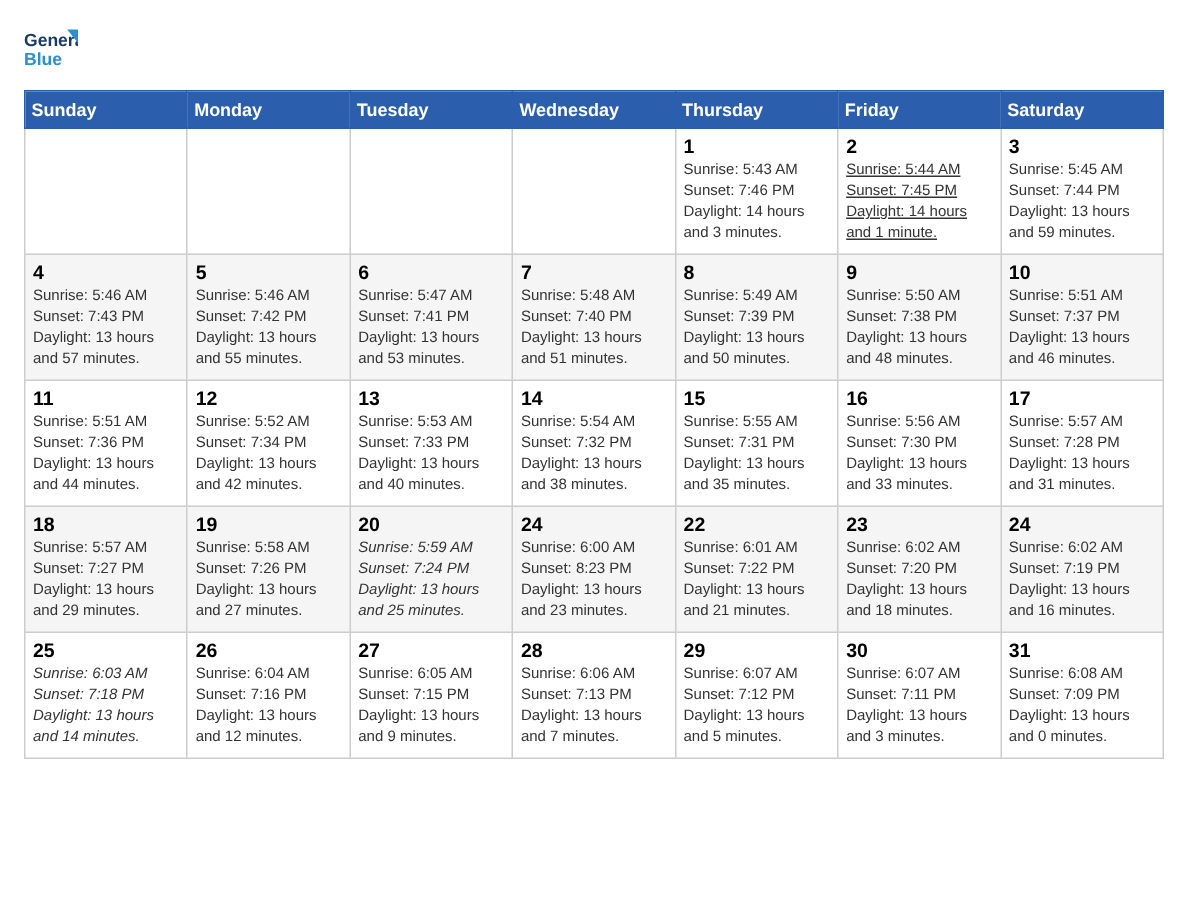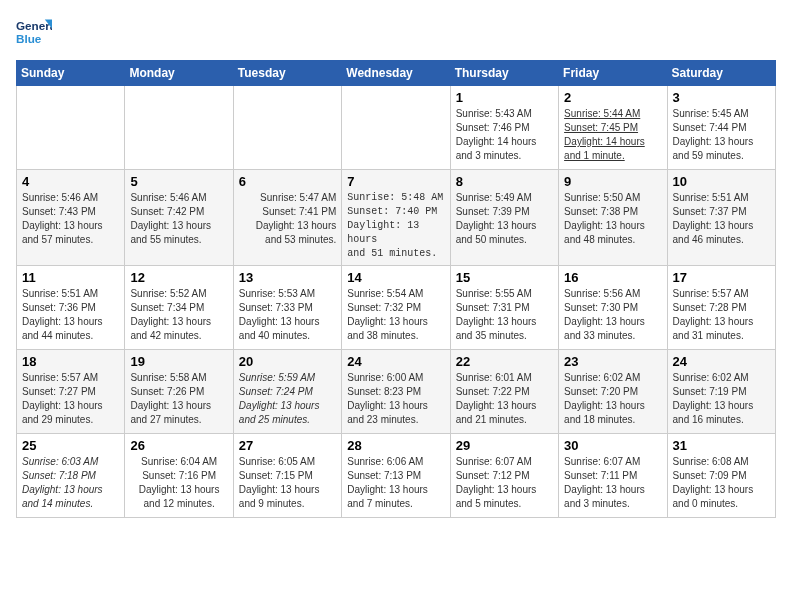--- a/index.html
+++ b/index.html
@@ -149,28 +149,28 @@
         </td>
         <td>
           <div class="day-number">5</div>
           <div class="day-info" style="white-space: pre-line;">Sunrise: 5:46 AM
 Sunset: 7:42 PM
 Daylight: 13 hours
 and 55 minutes.</div>
         </td>
         <td>
           <div class="day-number">6</div>
-          <div class="day-info" style="white-space: pre-line; text-align: right;">Sunrise: 5:47 AM
+          <div class="day-info" style="white-space: pre-line;">Sunrise: 5:47 AM
 Sunset: 7:41 PM
 Daylight: 13 hours
 and 53 minutes.</div>
         </td>
         <td>
           <div class="day-number">7</div>
-          <div class="day-info" style="white-space: pre-line; font-family: Liberation Mono, monospace;">Sunrise: 5:48 AM
+          <div class="day-info" style="white-space: pre-line;">Sunrise: 5:48 AM
 Sunset: 7:40 PM
 Daylight: 13 hours
 and 51 minutes.</div>
         </td>
         <td>
           <div class="day-number">8</div>
           <div class="day-info" style="white-space: pre-line;">Sunrise: 5:49 AM
 Sunset: 7:39 PM
 Daylight: 13 hours
 and 50 minutes.</div>
@@ -295,21 +295,21 @@
       <tr>
         <td>
           <div class="day-number">25</div>
           <div class="day-info" style="white-space: pre-line; font-style: italic;">Sunrise: 6:03 AM
 Sunset: 7:18 PM
 Daylight: 13 hours
 and 14 minutes.</div>
         </td>
         <td>
           <div class="day-number">26</div>
-          <div class="day-info" style="white-space: pre-line; text-align: center;">Sunrise: 6:04 AM
+          <div class="day-info" style="white-space: pre-line;">Sunrise: 6:04 AM
 Sunset: 7:16 PM
 Daylight: 13 hours
 and 12 minutes.</div>
         </td>
         <td>
           <div class="day-number">27</div>
           <div class="day-info" style="white-space: pre-line;">Sunrise: 6:05 AM
 Sunset: 7:15 PM
 Daylight: 13 hours
 and 9 minutes.</div>

